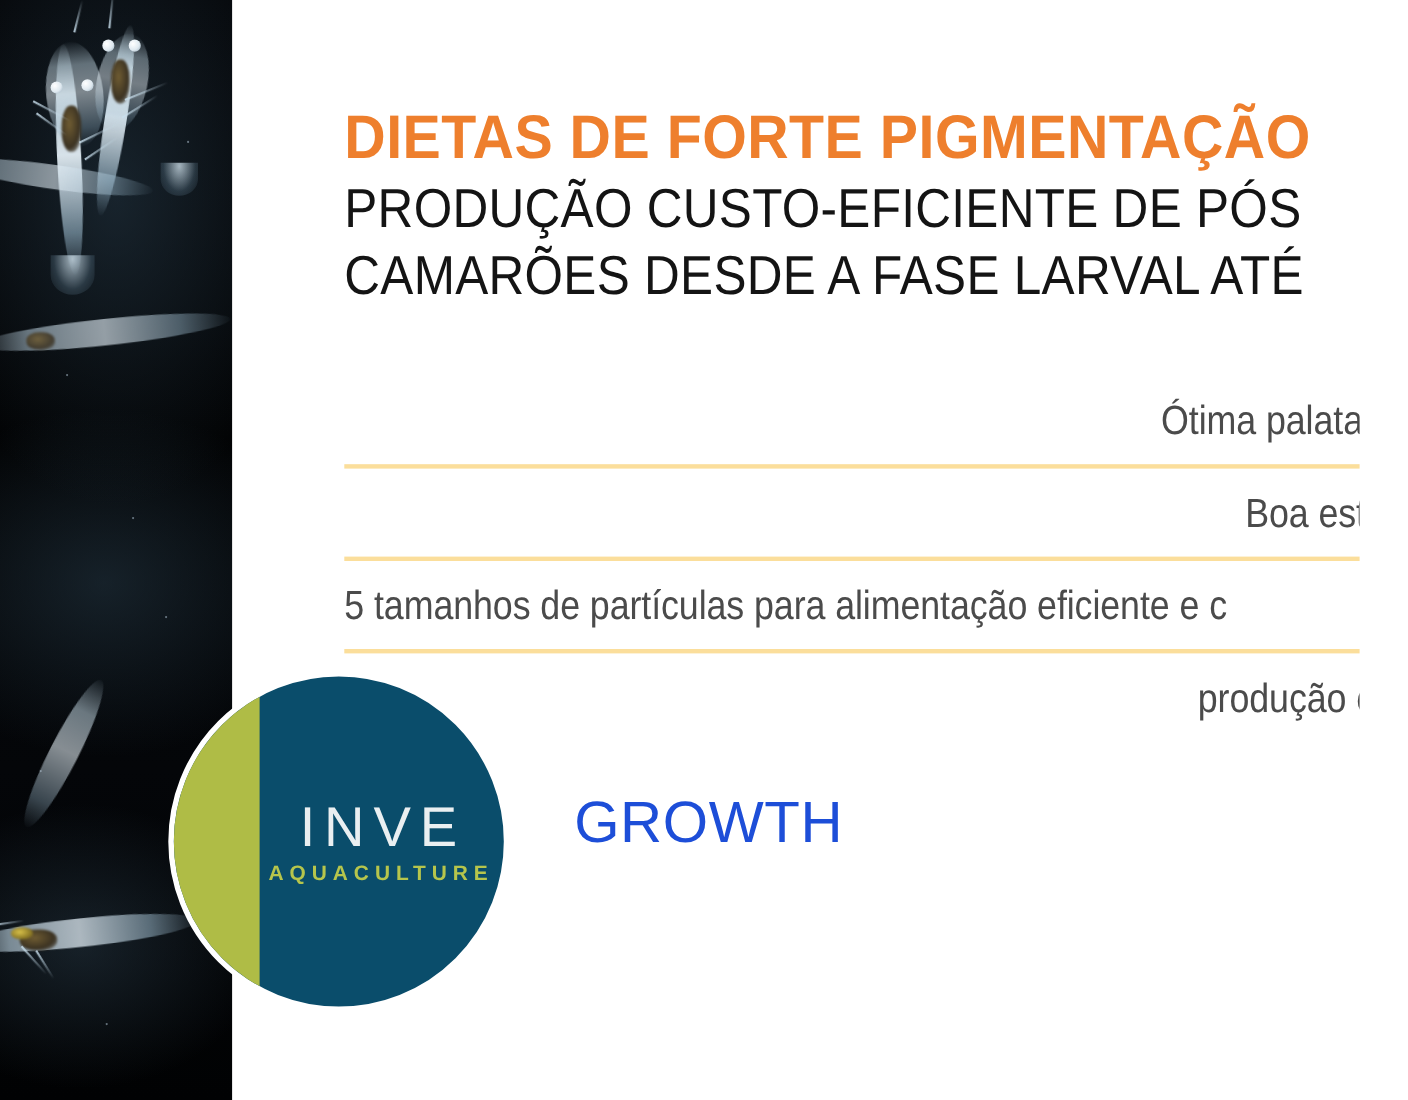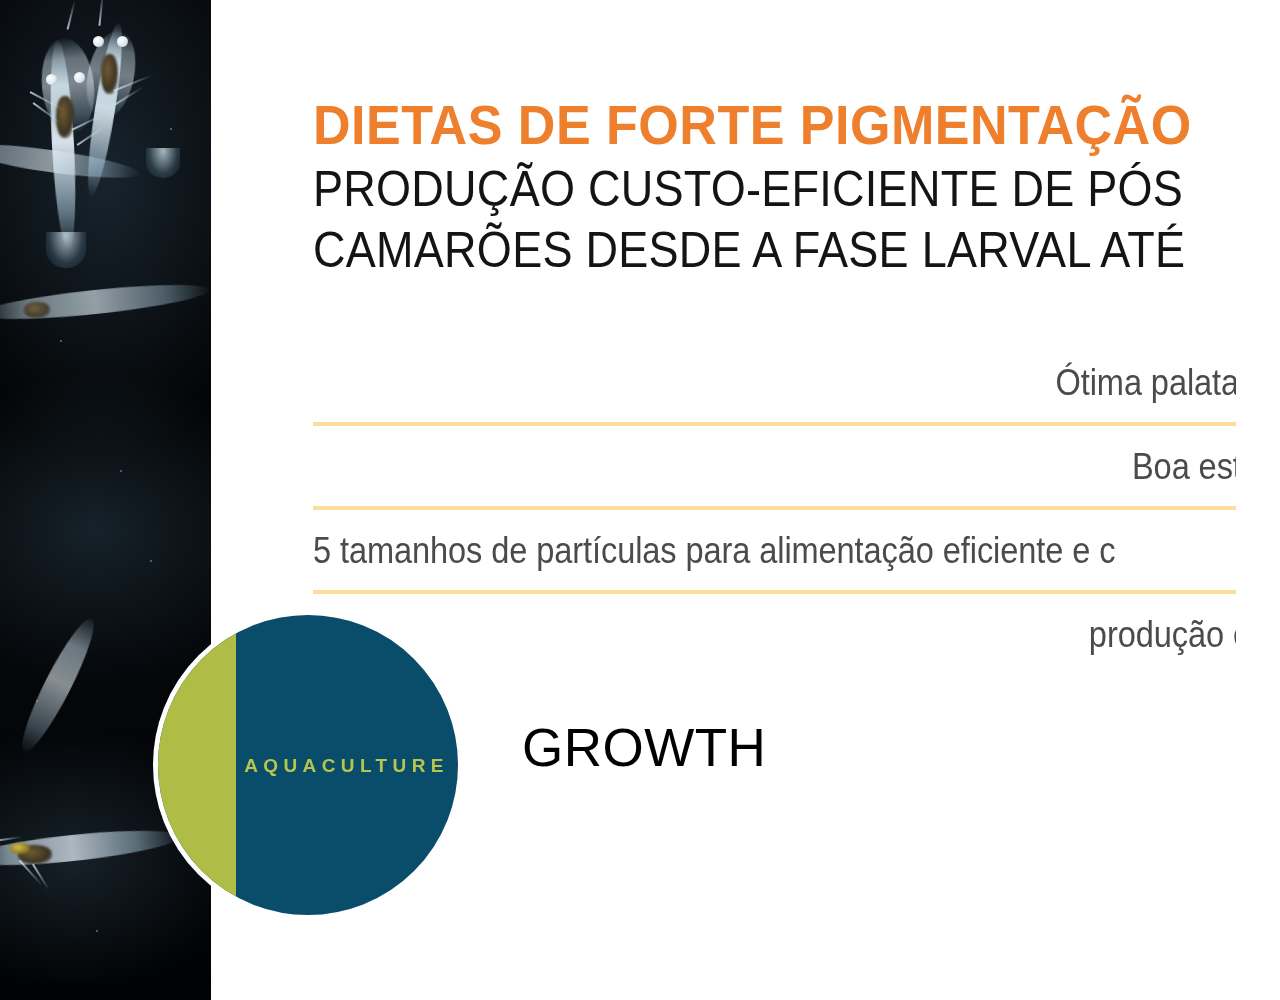--- a/index.html
+++ b/index.html
@@ -229,21 +229,21 @@
     position: absolute;
     left: 522px;
     top: 718px;
     font-family: "Liberation Sans", sans-serif;
     line-height: 1.12;
   }
   .tag-line1 { font-size: 53px; white-space: nowrap; }
   .tag-line2 { font-size: 53px; white-space: nowrap; }
   .tag-care   { color: #0E4E6E; font-weight: 700; letter-spacing: 0.5px; }
   .tag-for    { color: #1C5C7C; font-weight: 400; letter-spacing: 0.5px; }
-  .tag-growth { color: #000000; font-weight: 400; letter-spacing: 0.5px; }
+  .tag-growth { color: #1d4ed8; font-weight: 400; letter-spacing: 0.5px; }
 </style>
 </head>
 <body>
 
 <div id="slide">
 
   <div class="photo-strip">
     <div class="vignette"></div>
 
     <div class="larva v l1"></div>
@@ -315,20 +315,21 @@
     <div class="feature-row">
       <span class="txt">produção confiável de p</span>
     </div>
 
   </div>
 
   <div class="logo-wrap">
     <div class="logo-circle">
       <div class="logo-green"></div>
       <div class="logo-text">
+        <div class="logo-inve">INVE</div>
         <div class="logo-aqua">AQUACULTURE</div>
       </div>
     </div>
   </div>
 
   <div class="tagline">
     <div class="tag-line2">
       <span class="tag-growth">GROWTH</span>
     </div>
   </div>

